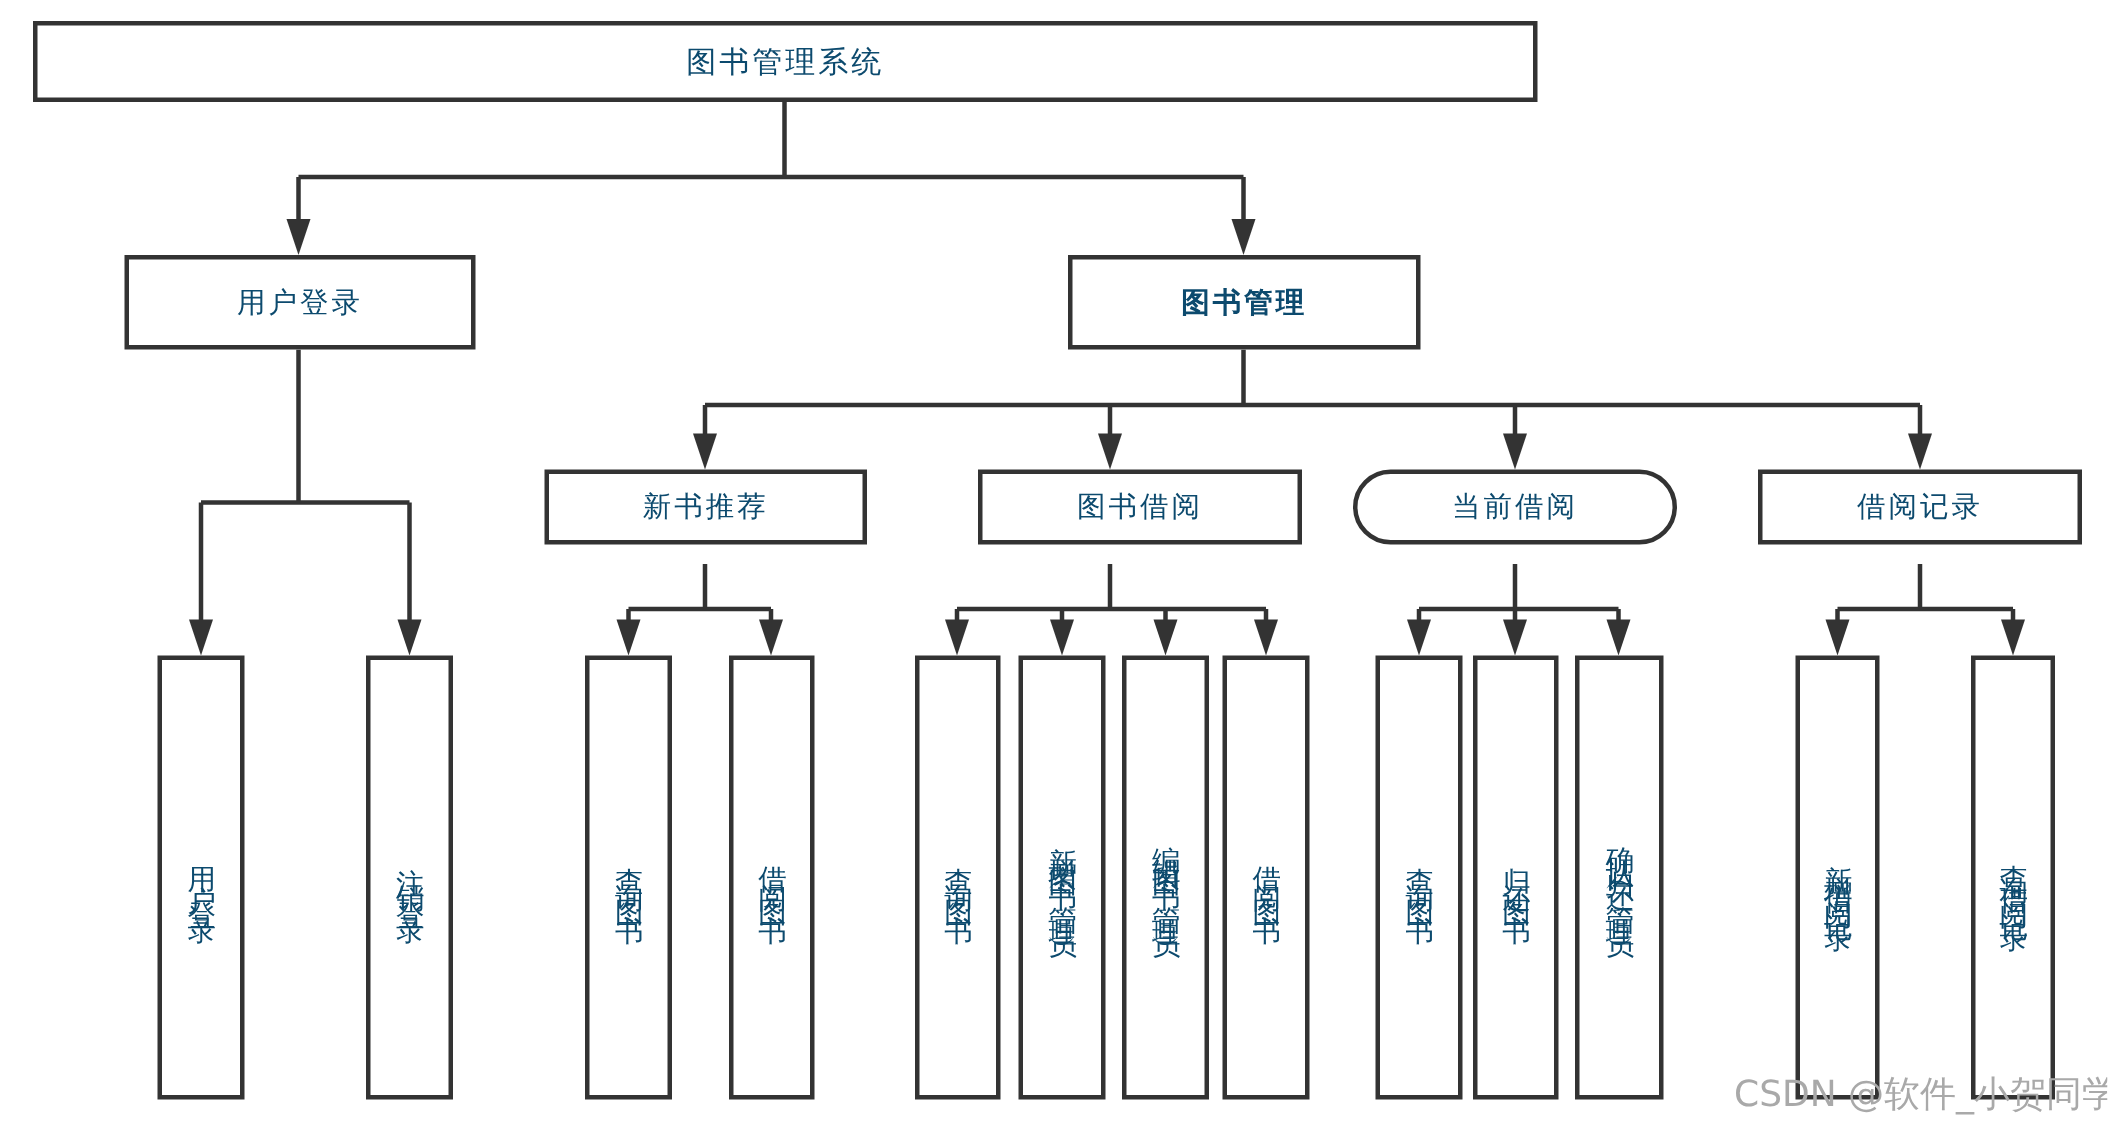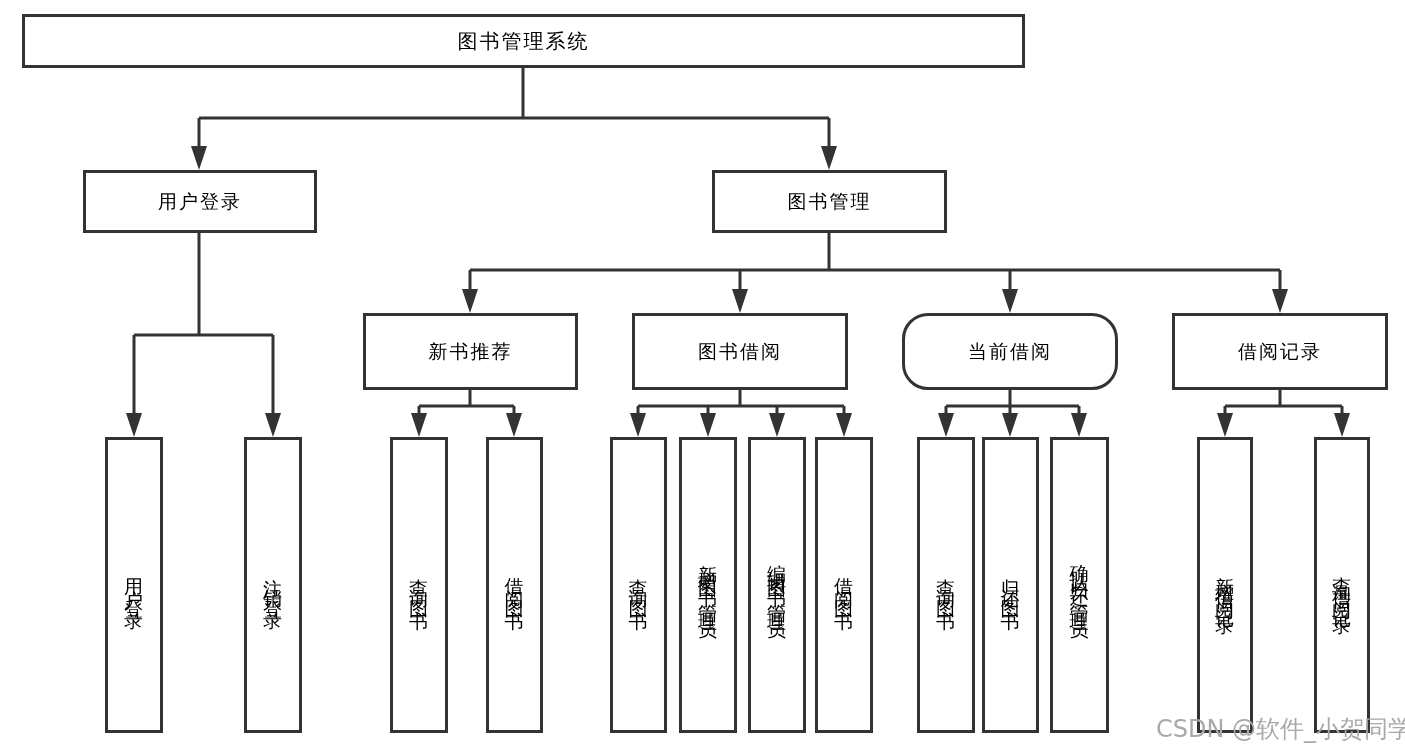--- a/index.html
+++ b/index.html
@@ -20,37 +20,37 @@
     left: 0;
     top: 0;
     width: 1405px;
     height: 747px;
   }
   .box {
     position: absolute;
     box-sizing: border-box;
     border: 3px solid #333333;
     background: #ffffff;
-    color: #000000;
+    color: #0c4a6e;
     display: flex;
     align-items: center;
     justify-content: center;
     text-align: center;
   }
   .h {
     font-size: 19px;
     letter-spacing: 2px;
     white-space: nowrap;
   }
   .root {
     left: 22px; top: 14px; width: 1003px; height: 54px;
     font-size: 20px;
   }
   .lvl2 { top: 170px; height: 63px; }
-  .lvl3 { top: 313px; height: 77px; }
+  .lvl3 { top: 313px; height: 50px; }
   .leaf {
     top: 437px;
     height: 296px;
     writing-mode: vertical-rl;
     text-orientation: mixed;
     font-size: 19px;
     letter-spacing: 11px;
     line-height: 1;
   }
   .leaf.long { letter-spacing: 8px; }
@@ -103,24 +103,24 @@
     <polygon points="1071,413 1087,413 1079,437"></polygon>
 
     <path d="M1280 376 V406 M1225 406 H1342 M1225 406 V416 M1342 406 V416"></path>
     <polygon points="1217,413 1233,413 1225,437"></polygon>
     <polygon points="1334,413 1350,413 1342,437"></polygon>
   </svg>
 
   <div class="box h root">图书管理系统</div>
 
   <div class="box h lvl2" style="left:83px;width:234px;">用户登录</div>
-  <div class="box h lvl2" style="left:712px;width:235px;">图书管理</div>
+  <div class="box h lvl2" style="left:712px;width:235px;font-weight:bold;">图书管理</div>
 
   <div class="box h lvl3" style="left:363px;width:215px;">新书推荐</div>
-  <div class="box h lvl3" style="left:632px;width:216px;">图书借阅</div>
+  <div class="box h lvl3" style="left:652px;width:216px;">图书借阅</div>
   <div class="box h lvl3" style="left:902px;width:216px;border-radius:26px;">当前借阅</div>
   <div class="box h lvl3" style="left:1172px;width:216px;">借阅记录</div>
 
   <div class="box leaf" style="left:105px;width:58px;">用户登录</div>
   <div class="box leaf" style="left:244px;width:58px;">注销登录</div>
 
   <div class="box leaf" style="left:390px;width:58px;">查询图书</div>
   <div class="box leaf" style="left:486px;width:57px;">借阅图书</div>
 
   <div class="box leaf" style="left:610px;width:57px;">查询图书</div>

